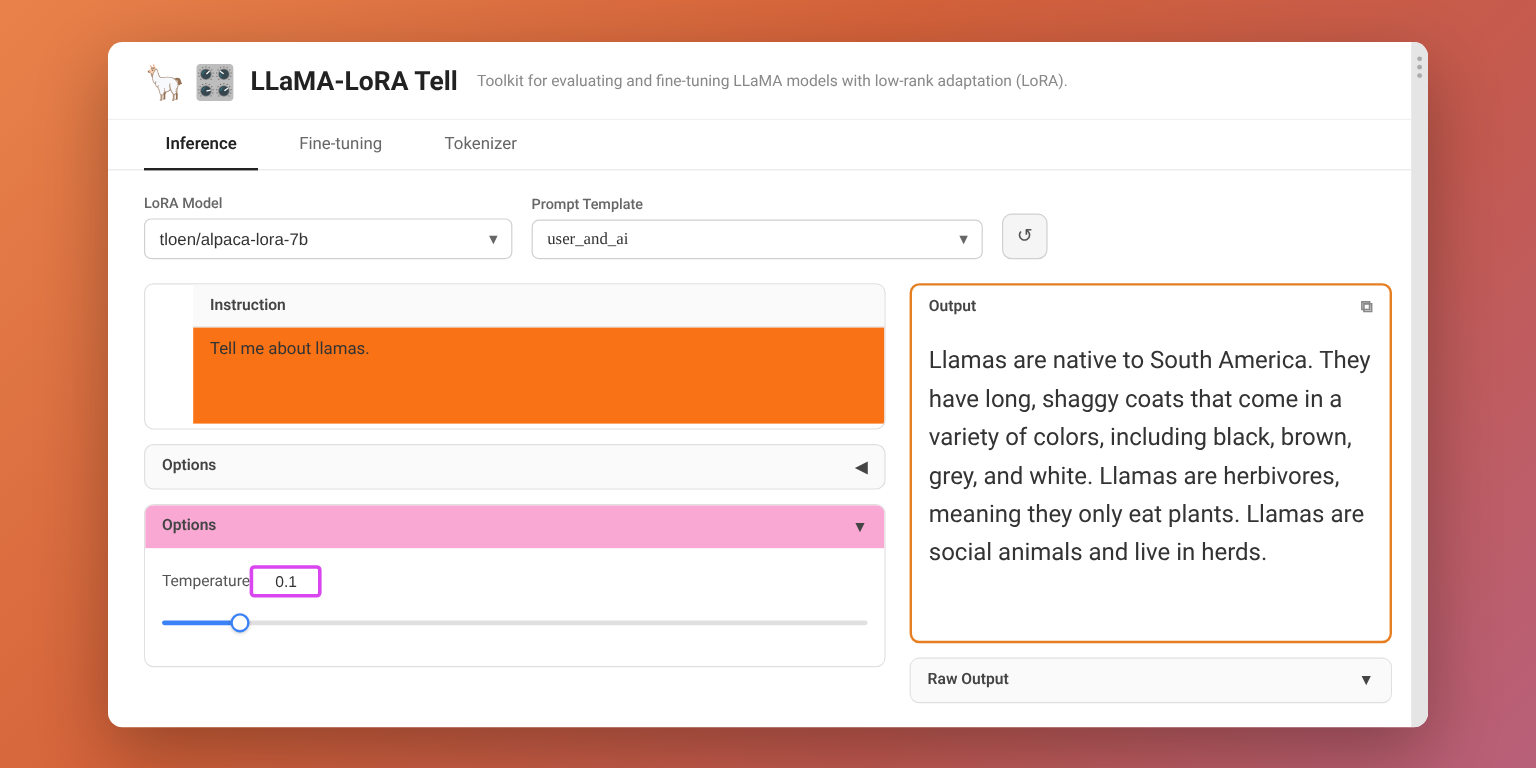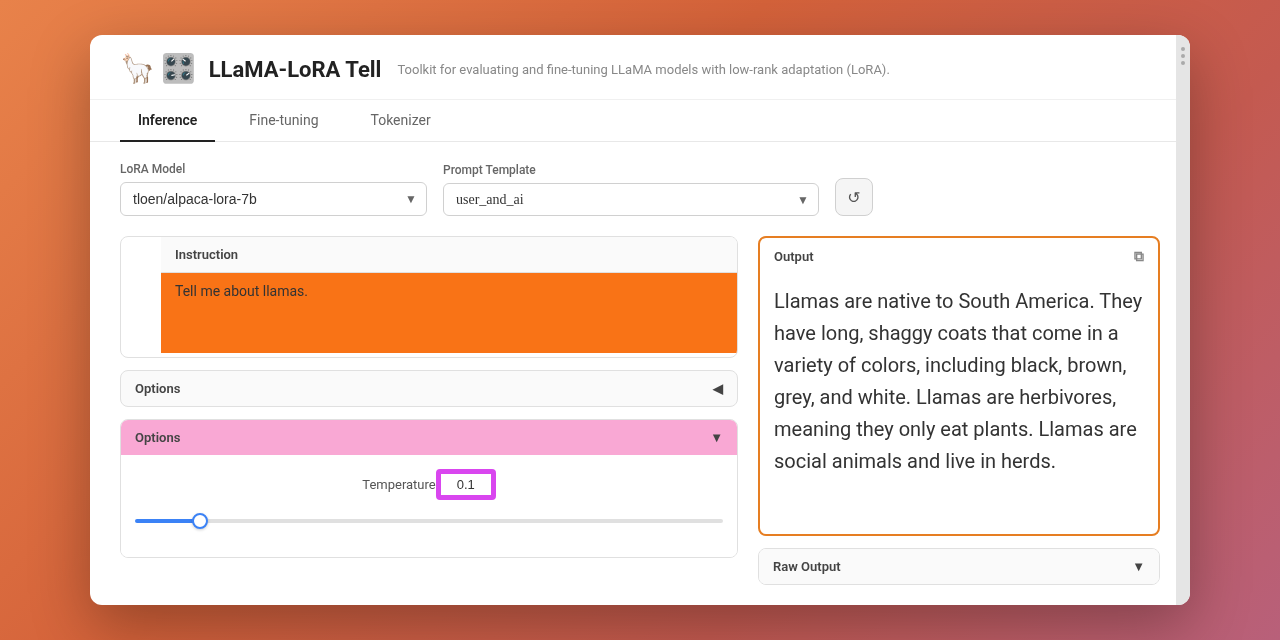--- a/index.html
+++ b/index.html
@@ -228,30 +228,30 @@
     }
     .options-content {
       padding: 14px;
       background: #fff;
     }
     .slider-row {
       margin-bottom: 16px;
     }
     .slider-label-row {
       display: flex;
-      justify-content: center;
+      justify-content: flex-start;
       align-items: center;
       margin-bottom: 8px;
     }
     .slider-label {
       font-size: 13px;
       color: #555;
     }
     .slider-value {
-      border: 5px solid #d946ef;
+      border: 3px solid #d946ef;
       border-radius: 4px;
       padding: 3px 8px;
       font-size: 13px;
       color: #333;
       width: 60px;
       text-align: center;
     }
     .slider-track {
       width: 100%;
       -webkit-appearance: none;

